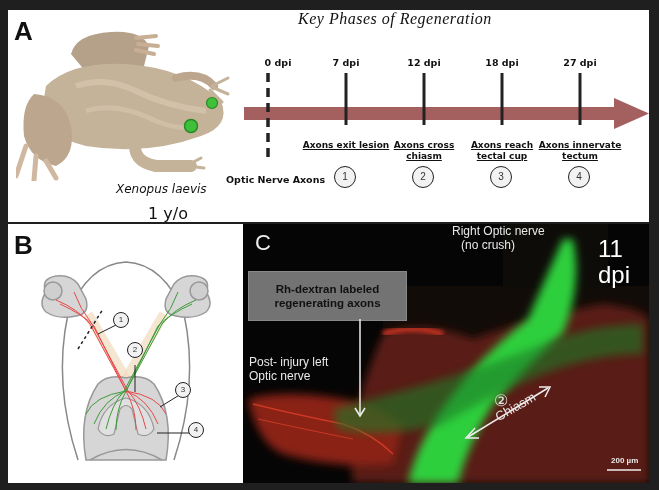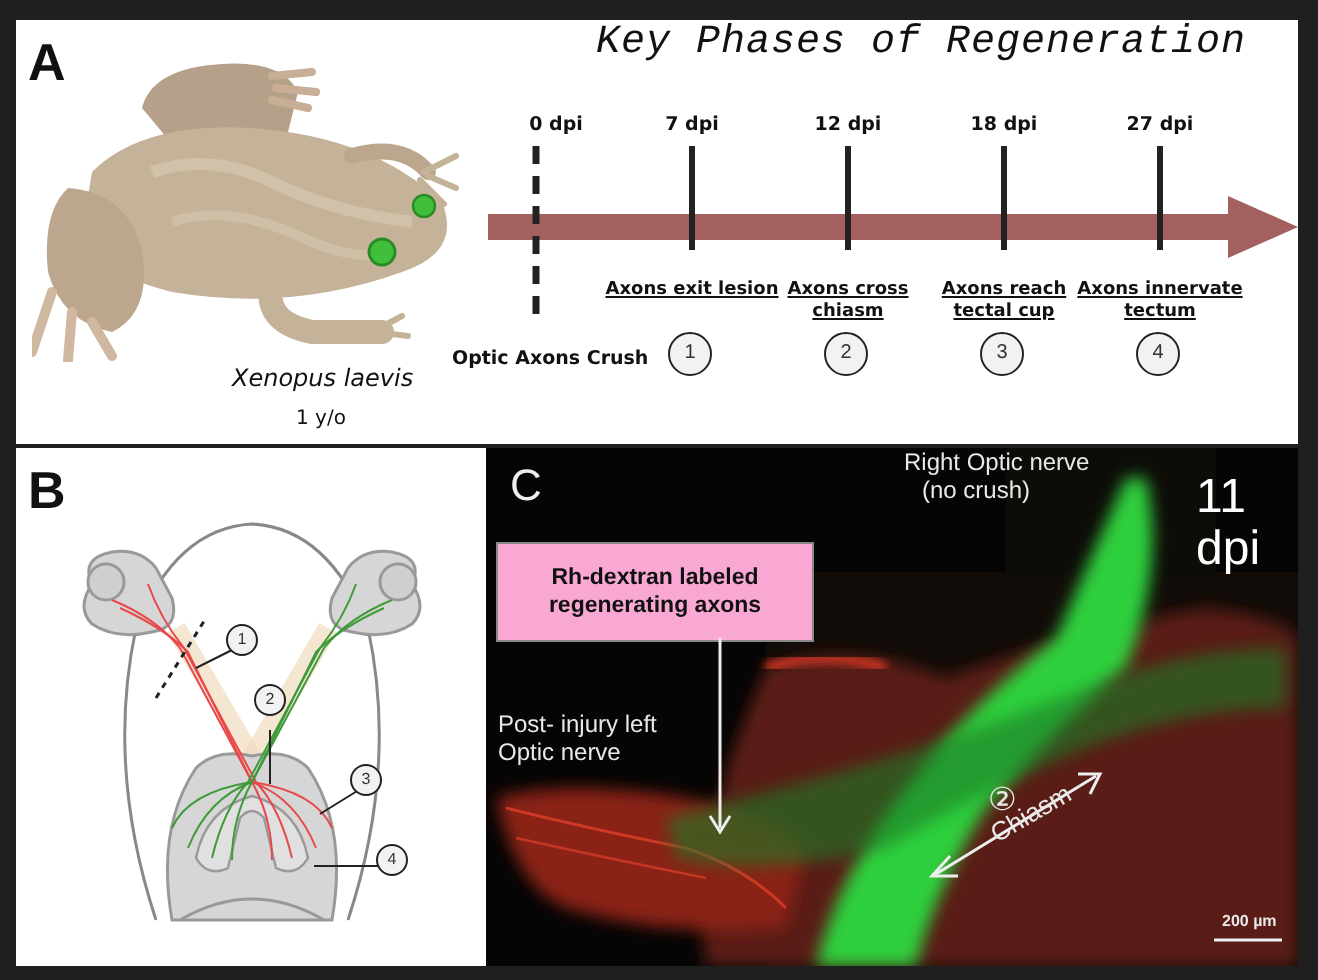--- a/index.html
+++ b/index.html
@@ -2,29 +2,29 @@
 <html><head>
 <meta charset="utf-8">
 <style>
   html,body{margin:0;padding:0;}
   body{width:659px;height:490px;background:#1f1f1f;position:relative;overflow:hidden;font-family:"Liberation Sans",sans-serif;}
   .panel{position:absolute;background:#fff;overflow:hidden;}
   #panelA{left:8px;top:10px;width:641px;height:212px;}
   #panelB{left:8px;top:224px;width:235px;height:259px;}
   #panelC{left:243px;top:224px;width:406px;height:259px;background:#060606;}
   .plabel{position:absolute;font-weight:bold;font-size:26px;color:#111;line-height:1;}
-  .timeline-title{position:absolute;left:290px;top:0px;font-style:italic;font-size:20px;color:#111;letter-spacing:0.5px;font-family:Liberation Mono, monospace;}
+  .timeline-title{position:absolute;left:290px;top:0px;font-style:italic;font-size:16px;color:#111;letter-spacing:0.5px;font-family:Liberation Serif, serif;}
   .tick-label{position:absolute;font-size:9.5px;font-weight:bold;color:#111;text-align:center;width:60px;font-family:"DejaVu Sans",sans-serif;}
   .phase-label{position:absolute;font-size:9px;font-weight:bold;color:#111;text-align:center;width:94px;line-height:11px;font-family:"DejaVu Sans",sans-serif;text-decoration:underline;}
   .circ{position:absolute;width:20px;height:20px;border:1.8px solid #222;border-radius:50%;background:#f2f2f2;font-size:10px;color:#333;text-align:center;line-height:20px;}
   .species{position:absolute;left:108px;top:172px;font-style:italic;font-size:12px;color:#111;font-family:"DejaVu Sans",sans-serif;}
-  .age{position:absolute;left:140px;top:194px;font-size:10px;color:#111;font-family:"DejaVu Sans",sans-serif;}
+  .age{position:absolute;left:140px;top:194px;font-size:16px;color:#111;font-family:"DejaVu Sans",sans-serif;}
   .crush-label{position:absolute;left:218px;top:164px;font-size:9.5px;font-weight:bold;color:#111;font-family:"DejaVu Sans",sans-serif;}
   .c-text{position:absolute;color:#e8e8e8;font-size:12px;line-height:14px;}
-  .callout{position:absolute;left:5px;top:47px;width:157px;height:48px;background:#f9a8d4;border:1px solid #888;font-weight:bold;font-size:11.5px;color:#111;text-align:center;line-height:14px;display:flex;align-items:center;justify-content:center;}
+  .callout{position:absolute;left:5px;top:47px;width:157px;height:48px;background:#737373;border:1px solid #888;font-weight:bold;font-size:11.5px;color:#111;text-align:center;line-height:14px;display:flex;align-items:center;justify-content:center;}
 </style>
 </head>
 <body>
 
 <div id="panelA" class="panel">
   <div class="plabel" style="left:6px;top:8px;">A</div>
 
   <svg style="position:absolute;left:8px;top:6px;" width="215" height="165" viewBox="0 0 215 165">
     <path d="M55 38 Q60 18 95 16 Q125 14 133 30 L128 50 Q100 58 70 56 Z" fill="#b5a089"></path>
     <path d="M120 22 L140 20 M122 28 L142 30 M120 34 L138 38" stroke="#c7ae94" stroke-width="4" stroke-linecap="round"></path>
@@ -58,21 +58,21 @@
     <line x1="494" y1="63" x2="494" y2="115" stroke="#222" stroke-width="3"></line>
     <line x1="572" y1="63" x2="572" y2="115" stroke="#222" stroke-width="3"></line>
   </svg>
 
   <div class="tick-label" style="left:240px;top:47px;">0 dpi</div>
   <div class="tick-label" style="left:308px;top:47px;">7 dpi</div>
   <div class="tick-label" style="left:386px;top:47px;">12 dpi</div>
   <div class="tick-label" style="left:464px;top:47px;">18 dpi</div>
   <div class="tick-label" style="left:542px;top:47px;">27 dpi</div>
 
-  <div class="crush-label">Optic Axons Crush</div>
+  <div class="crush-label">Optic Nerve Axons</div>
 
   <div class="phase-label" style="left:291px;top:130px;">Axons exit lesion</div>
   <div class="phase-label" style="left:369px;top:130px;">Axons cross chiasm</div>
   <div class="phase-label" style="left:525px;top:130px;">Axons innervate tectum</div>
   <div class="phase-label" style="left:447px;top:130px;">Axons reach tectal cup</div>
 
   <div class="circ" style="left:326px;top:156px;">1</div>
   <div class="circ" style="left:404px;top:156px;">2</div>
   <div class="circ" style="left:482px;top:156px;">3</div>
   <div class="circ" style="left:560px;top:156px;">4</div>

